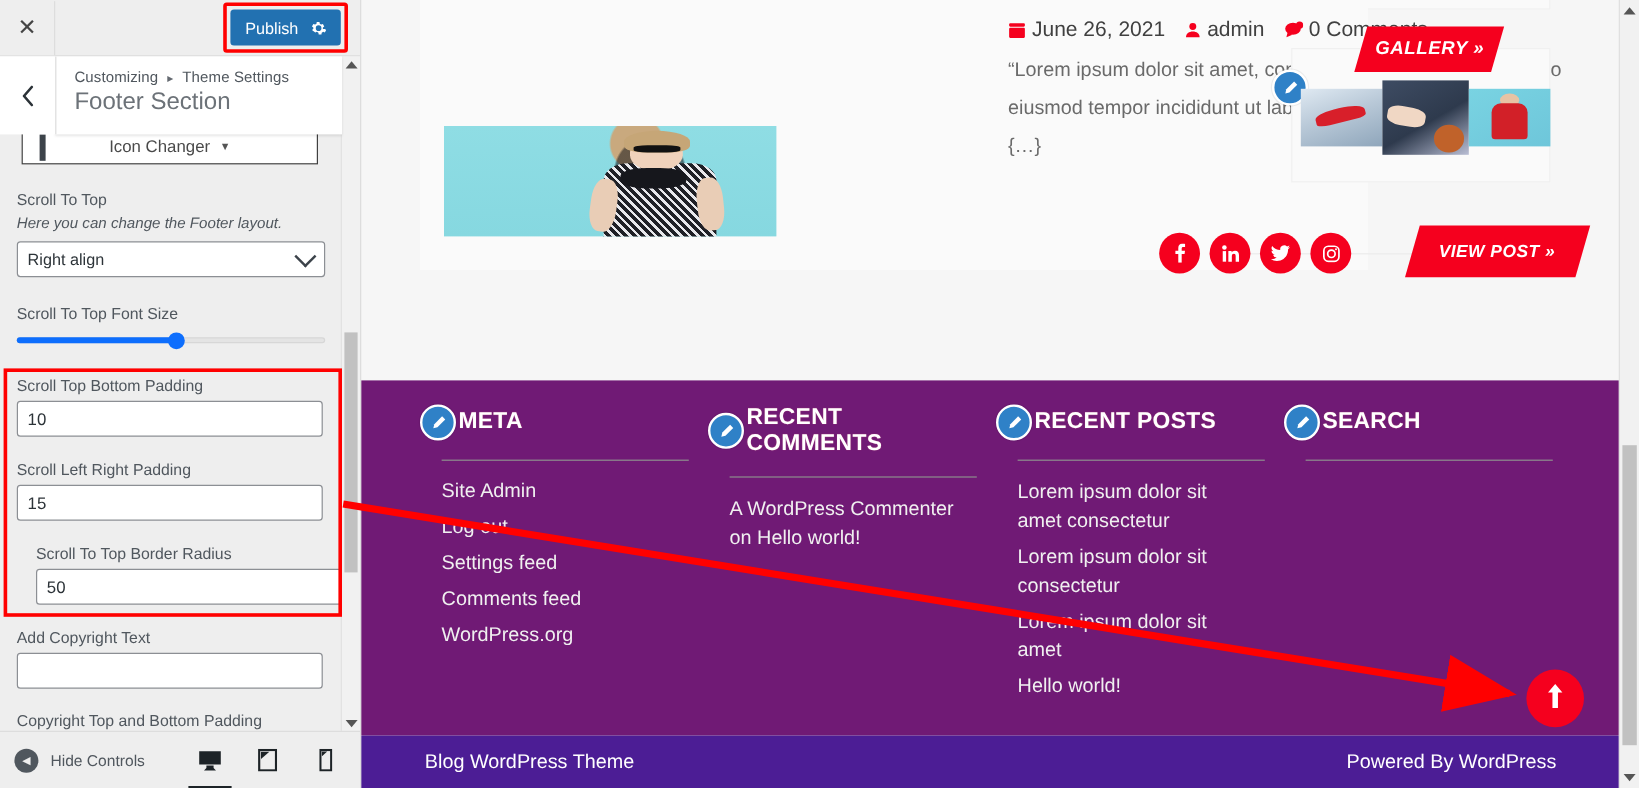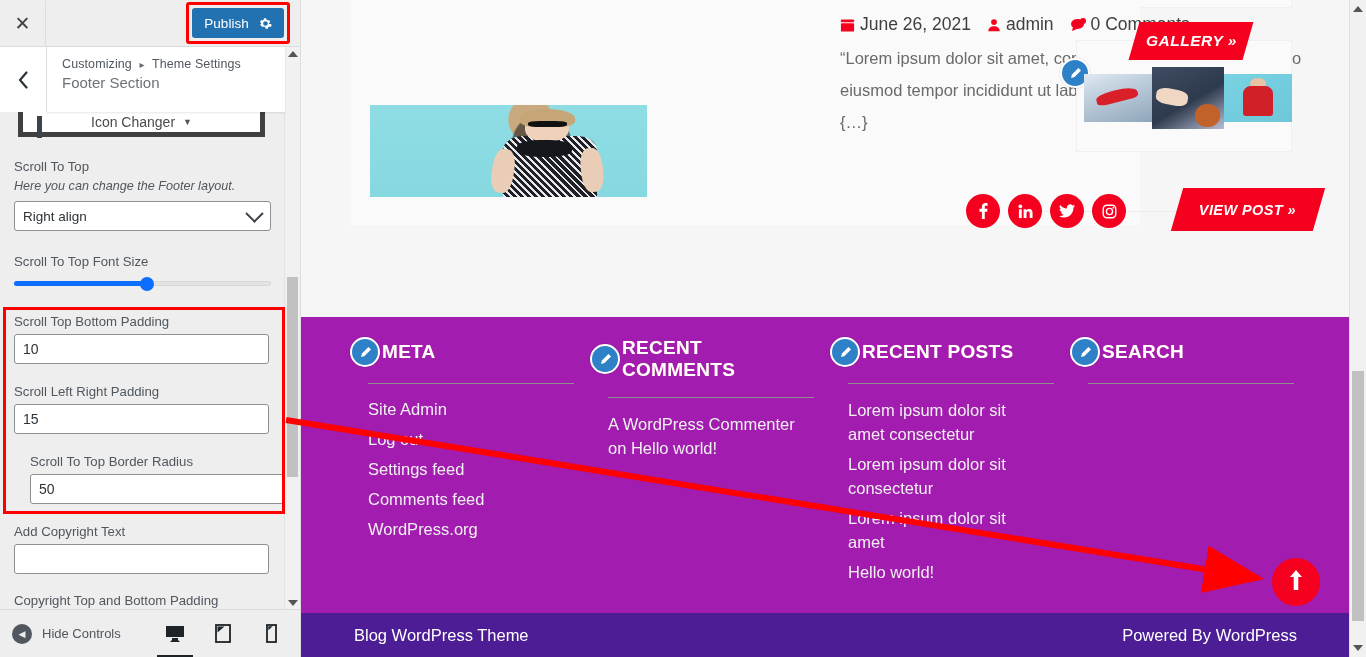--- a/index.html
+++ b/index.html
@@ -43,28 +43,28 @@
     background:#fff;box-shadow:0 1px 2px rgba(0,0,0,.10);
     padding:10px 0 0 16px;box-sizing:border-box;z-index:6;
   }
   .cz-back{
     position:absolute;left:0;top:47px;width:46px;height:65px;background:#fff;
     border-right:1px solid #ddd;display:flex;align-items:center;justify-content:center;
     color:#2c3338;font-size:20px;cursor:pointer;z-index:7;
   }
   .cz-breadcrumb{font-size:12.5px;color:#50575e;letter-spacing:.1px;}
   .cz-breadcrumb .sep{margin:0 4px;font-size:10px;color:#646970;}
-  .cz-title{font-size:15px;color:#6c7278;margin-top:3px;font-weight:400;}
+  .cz-title{font-size:20px;color:#6c7278;margin-top:3px;font-weight:400;}
 
   .cz-scrollarea{
     position:absolute;left:0;top:47px;width:285px;bottom:47px;overflow:hidden;background:#eee;
   }
   .cz-ghost{
     position:absolute;left:18px;top:60px;width:247px;height:30px;background:#fff;
-    border:5px solid #404040;box-sizing:border-box;
+    border:1px solid #404040;box-sizing:border-box;
     display:flex;align-items:center;justify-content:center;gap:8px;
     color:#4a4a4a;font-size:14px;
   }
   .cz-ghost .bar{position:absolute;left:14px;top:4px;width:5px;height:22px;background:#3c434a;}
   .cz-ghost .caret{font-size:9px;color:#555;}
 
   .ctrl{padding:0 14px;}
   .ctrl-label{font-size:13.2px;color:#50575e;margin:0 0 5px 0;font-weight:400;}
   .ctrl-desc{font-size:12.6px;color:#50575e;font-style:italic;margin:0 0 8px 0;}
   select.cz-select{
@@ -180,21 +180,21 @@
 
   
   .pencil{
     width:26px;height:26px;border-radius:50%;background:#2f81c7;border:2px solid #fff;
     display:flex;align-items:center;justify-content:center;cursor:pointer;
     box-shadow:0 0 0 1px rgba(0,0,0,.06);
   }
 
   
   .footer{
-    position:absolute;left:0;top:317px;width:1051px;height:296px;background:#a21caf;
+    position:absolute;left:0;top:317px;width:1051px;height:296px;background:#701a75;
   }
   .fcols{position:absolute;left:50px;top:20px;width:960px;display:flex;}
   .fcol{width:240px;padding-right:24px;box-sizing:border-box;}
   .fhead{display:flex;align-items:center;gap:0;margin-bottom:0;}
   .fhead .pencil{margin-right:2px;flex:0 0 auto;}
   .fhead h4{
     margin:0;color:#fff;font-size:19px;font-weight:bold;letter-spacing:.3px;
     text-shadow:0 0 1px rgba(255,120,120,.45);
   }
   .fsep{height:1px;background:#8e8e8e;width:206px;margin:16px 0 14px 18px;}

